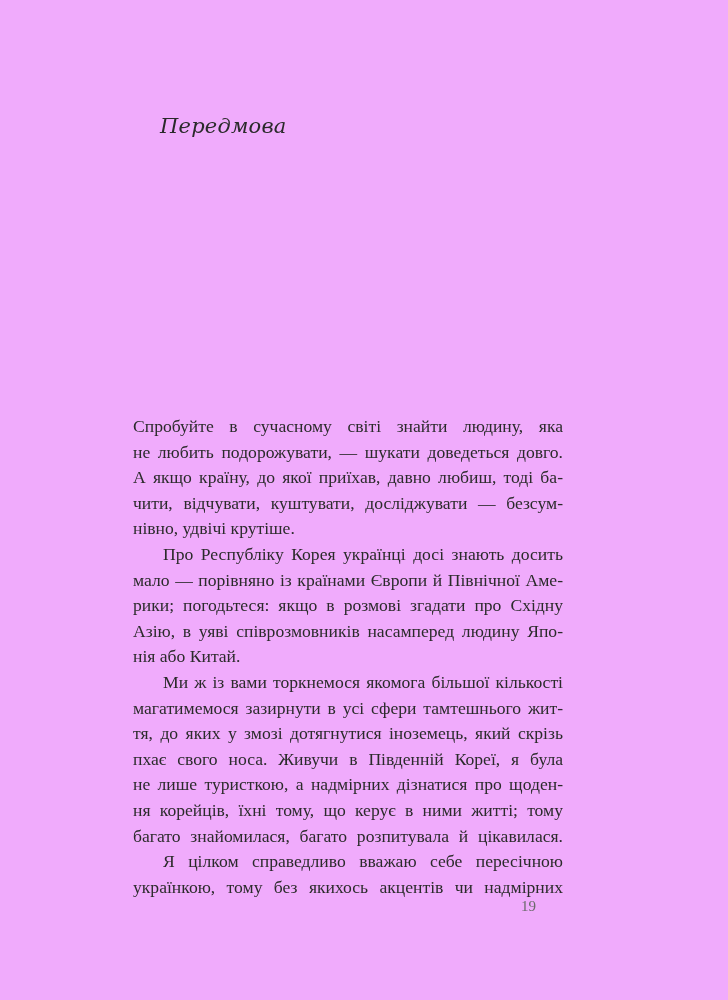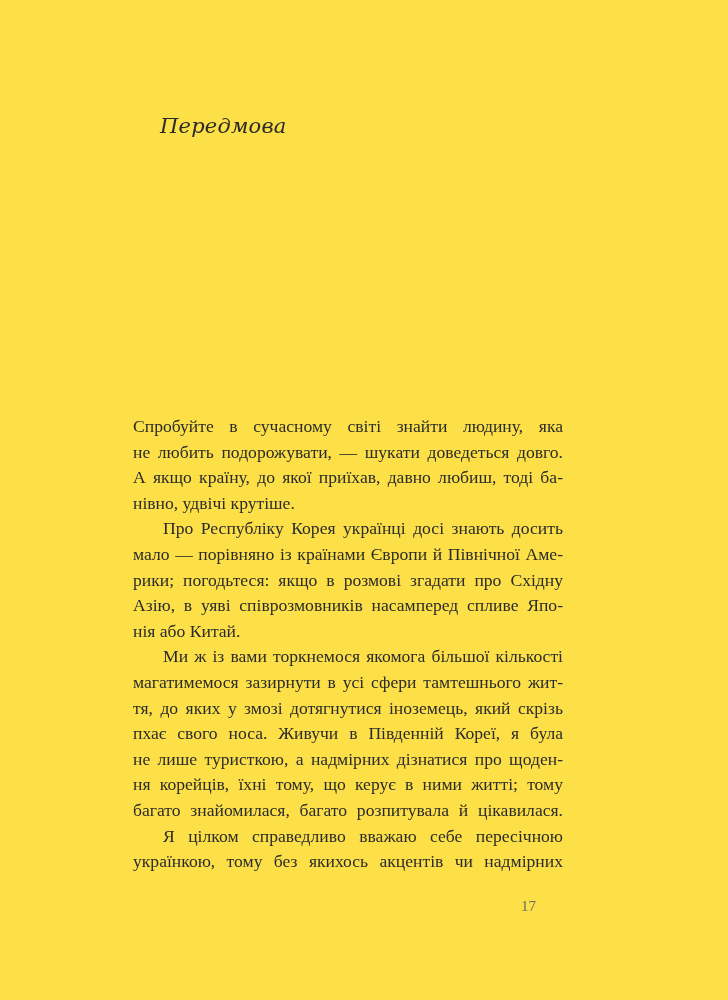--- a/index.html
+++ b/index.html
@@ -12,21 +12,21 @@
       height: 1000px;
       position: relative;
       overflow: hidden;
       font-family: "DejaVu Serif", "Liberation Serif", serif;
       color: #2b2b2b;
     }
     .page {
       position: absolute;
       left: 0; top: 0;
       width: 728px; height: 1000px;
-      background: #fde047;
+      background: #f0abfc;
     }
     .chapter-title {
       position: absolute;
       left: 160px;
       top: 114px;
       font-family: "DejaVu Serif", "Liberation Serif", serif;
       font-style: italic;
       font-size: 21px;
       color: #2a2a2a;
       letter-spacing: 0.2px;
@@ -71,41 +71,42 @@
 
 <div class="page">
   <h2 class="chapter-title">Передмова</h2>
 
   <div class="body-text">
 
     <div>
       <span class="line">Спробуйте в сучасному світі знайти людину, яка</span>
       <span class="line">не любить подорожувати, — шукати доведеться довго.</span>
       <span class="line">А якщо країну, до якої приїхав, давно любиш, тоді ба-</span>
+      <span class="line">чити, відчувати, куштувати, досліджувати — безсум-</span>
       <span class="line last">нівно, удвічі крутіше.</span>
     </div>
 
     <div>
       <span class="line indent">Про Республіку Корея українці досі знають досить</span>
       <span class="line">мало — порівняно із країнами Європи й Північної Аме-</span>
       <span class="line">рики; погодьтеся: якщо в розмові згадати про Східну</span>
-      <span class="line">Азію, в уяві співрозмовників насамперед спливе Япо-</span>
+      <span class="line">Азію, в уяві співрозмовників насамперед людину Япо-</span>
       <span class="line last">нія або Китай.</span>
     </div>
 
     <div>
       <span class="line indent">Ми ж із вами торкнемося якомога більшої кількості</span>
       <span class="line">магатимемося зазирнути в усі сфери тамтешнього жит-</span>
       <span class="line">тя, до яких у змозі дотягнутися іноземець, який скрізь</span>
       <span class="line">пхає свого носа. Живучи в Південній Кореї, я була</span>
       <span class="line">не лише туристкою, а надмірних дізнатися про щоден-</span>
       <span class="line">ня корейців, їхні тому, що керує в ними житті; тому</span>
       <span class="line">багато знайомилася, багато розпитувала й цікавилася.</span>
     </div>
 
     <div>
       <span class="line indent">Я цілком справедливо вважаю себе пересічною</span>
       <span class="line">українкою, тому без якихось акцентів чи надмірних</span>
     </div>
   </div>
 
-  <div class="page-number">17</div>
+  <div class="page-number">19</div>
 </div>
 
 </body></html>

